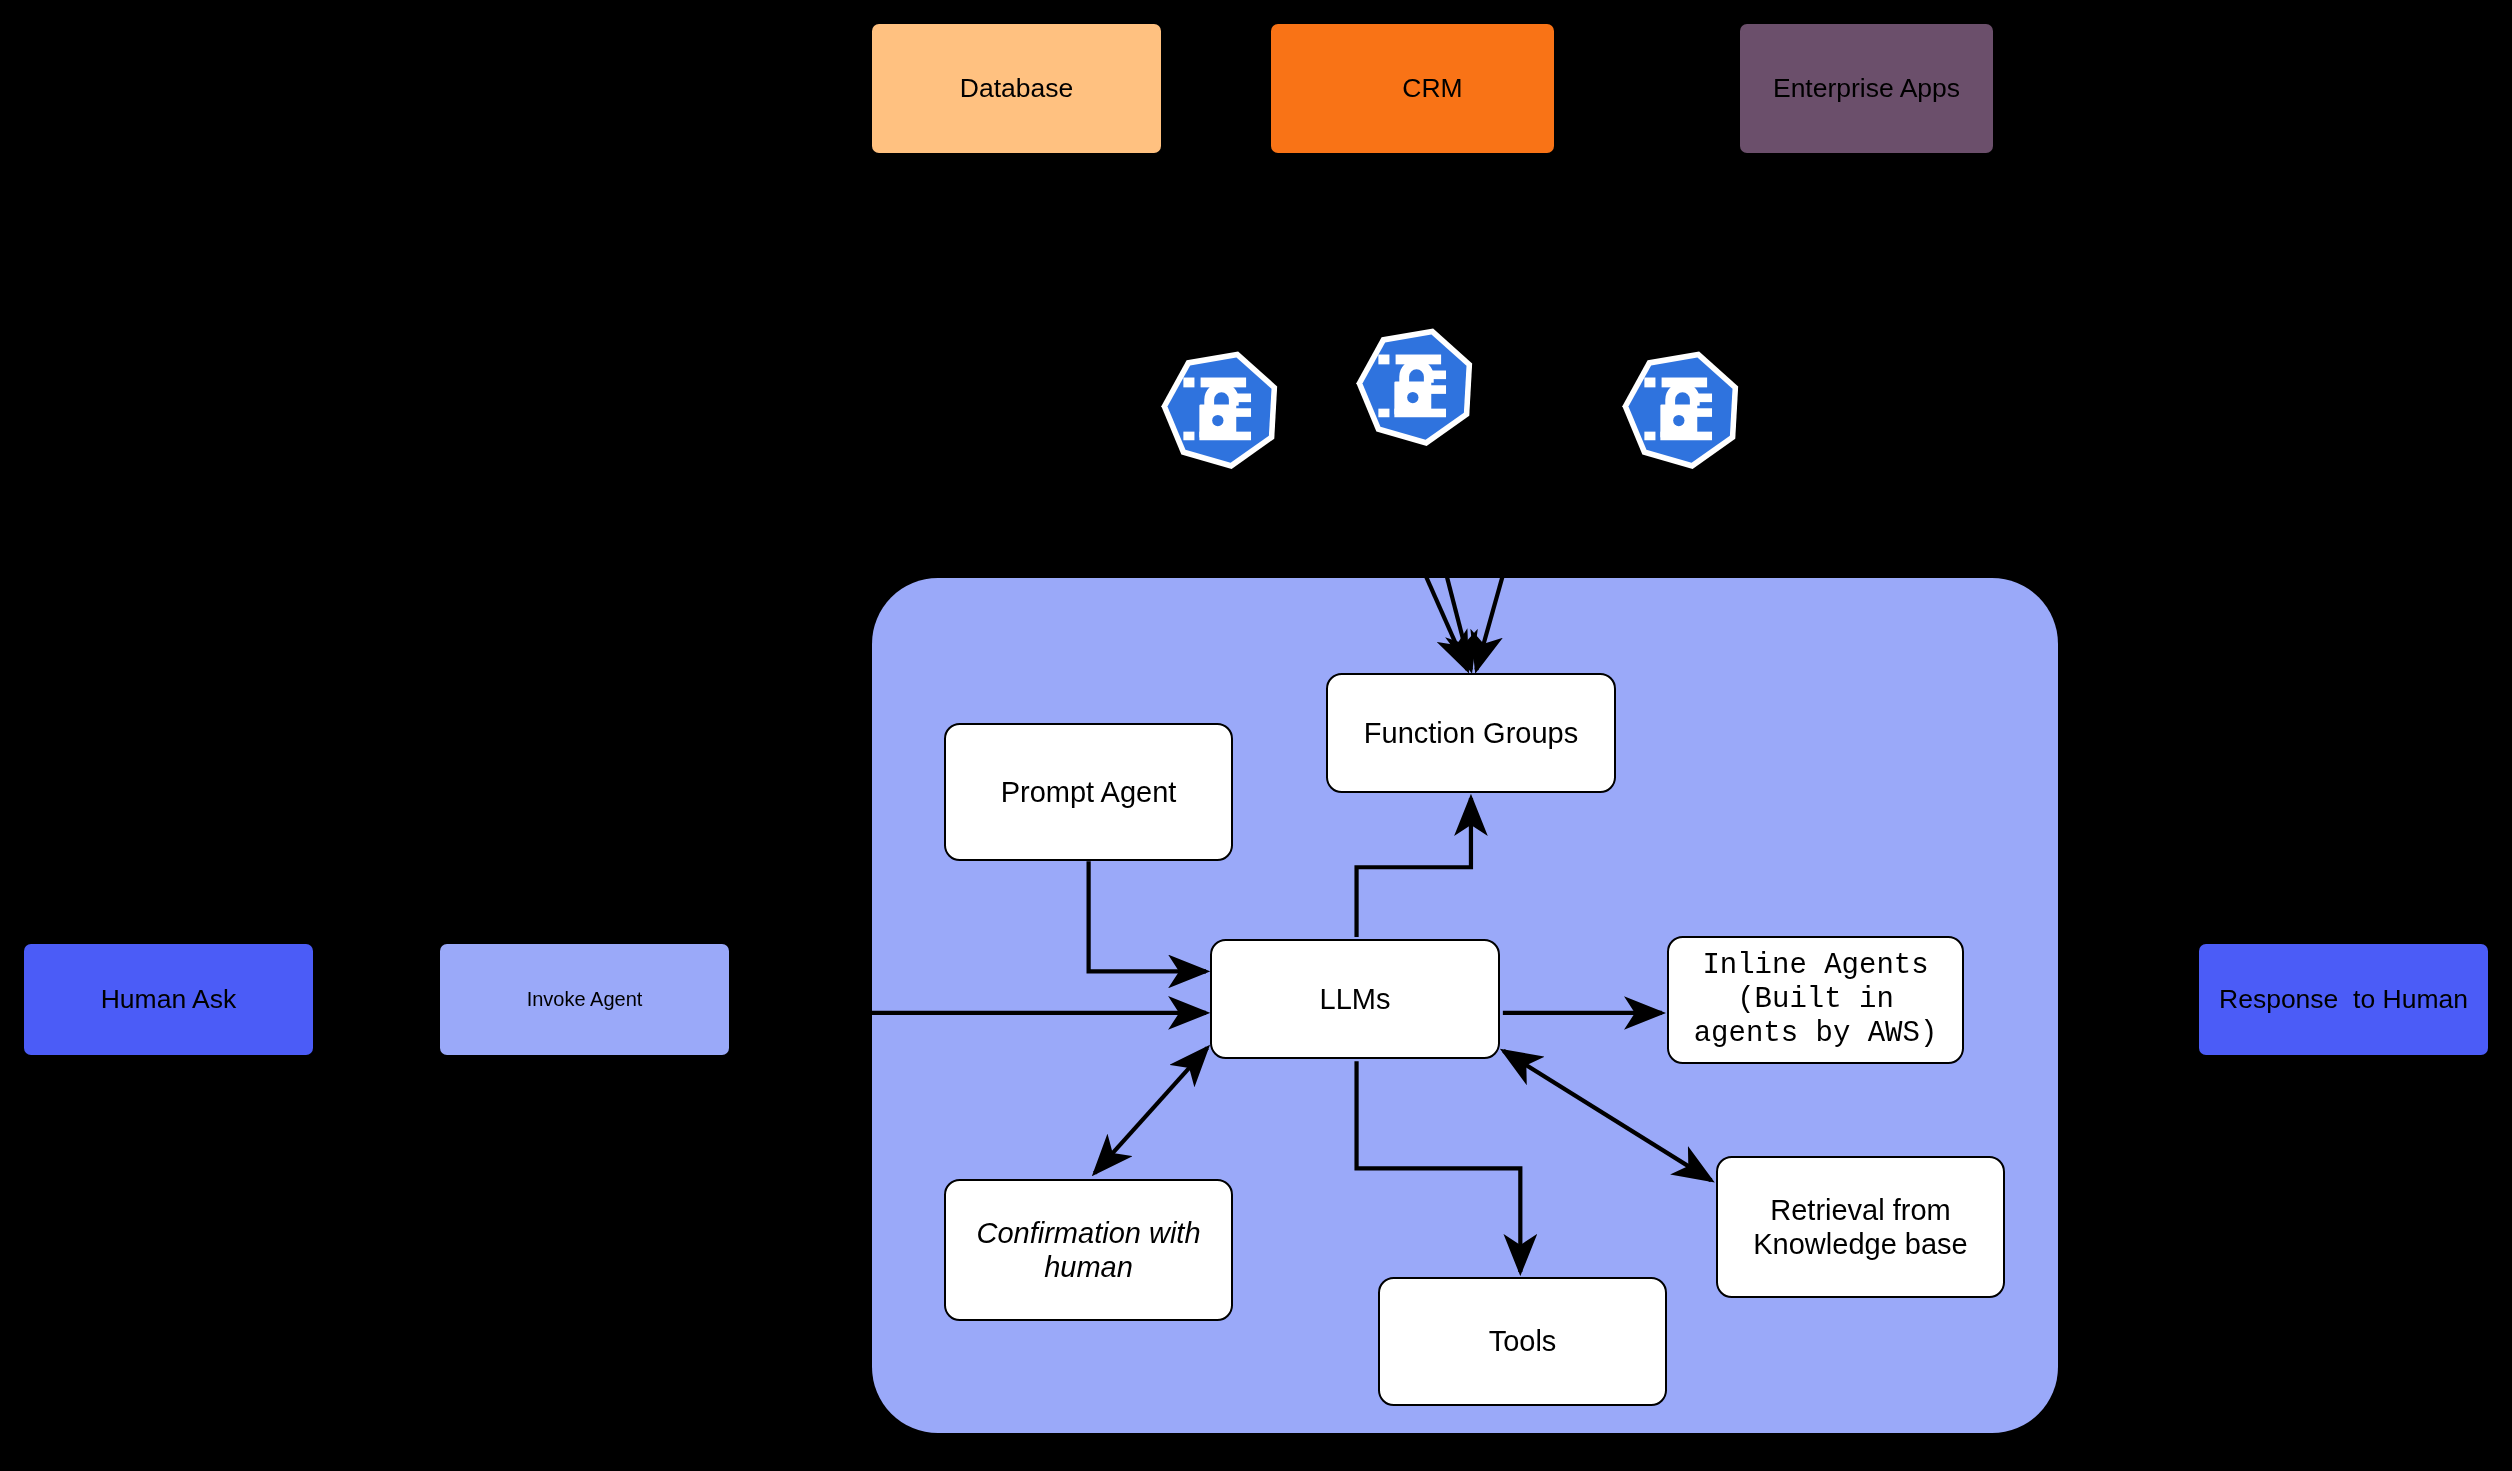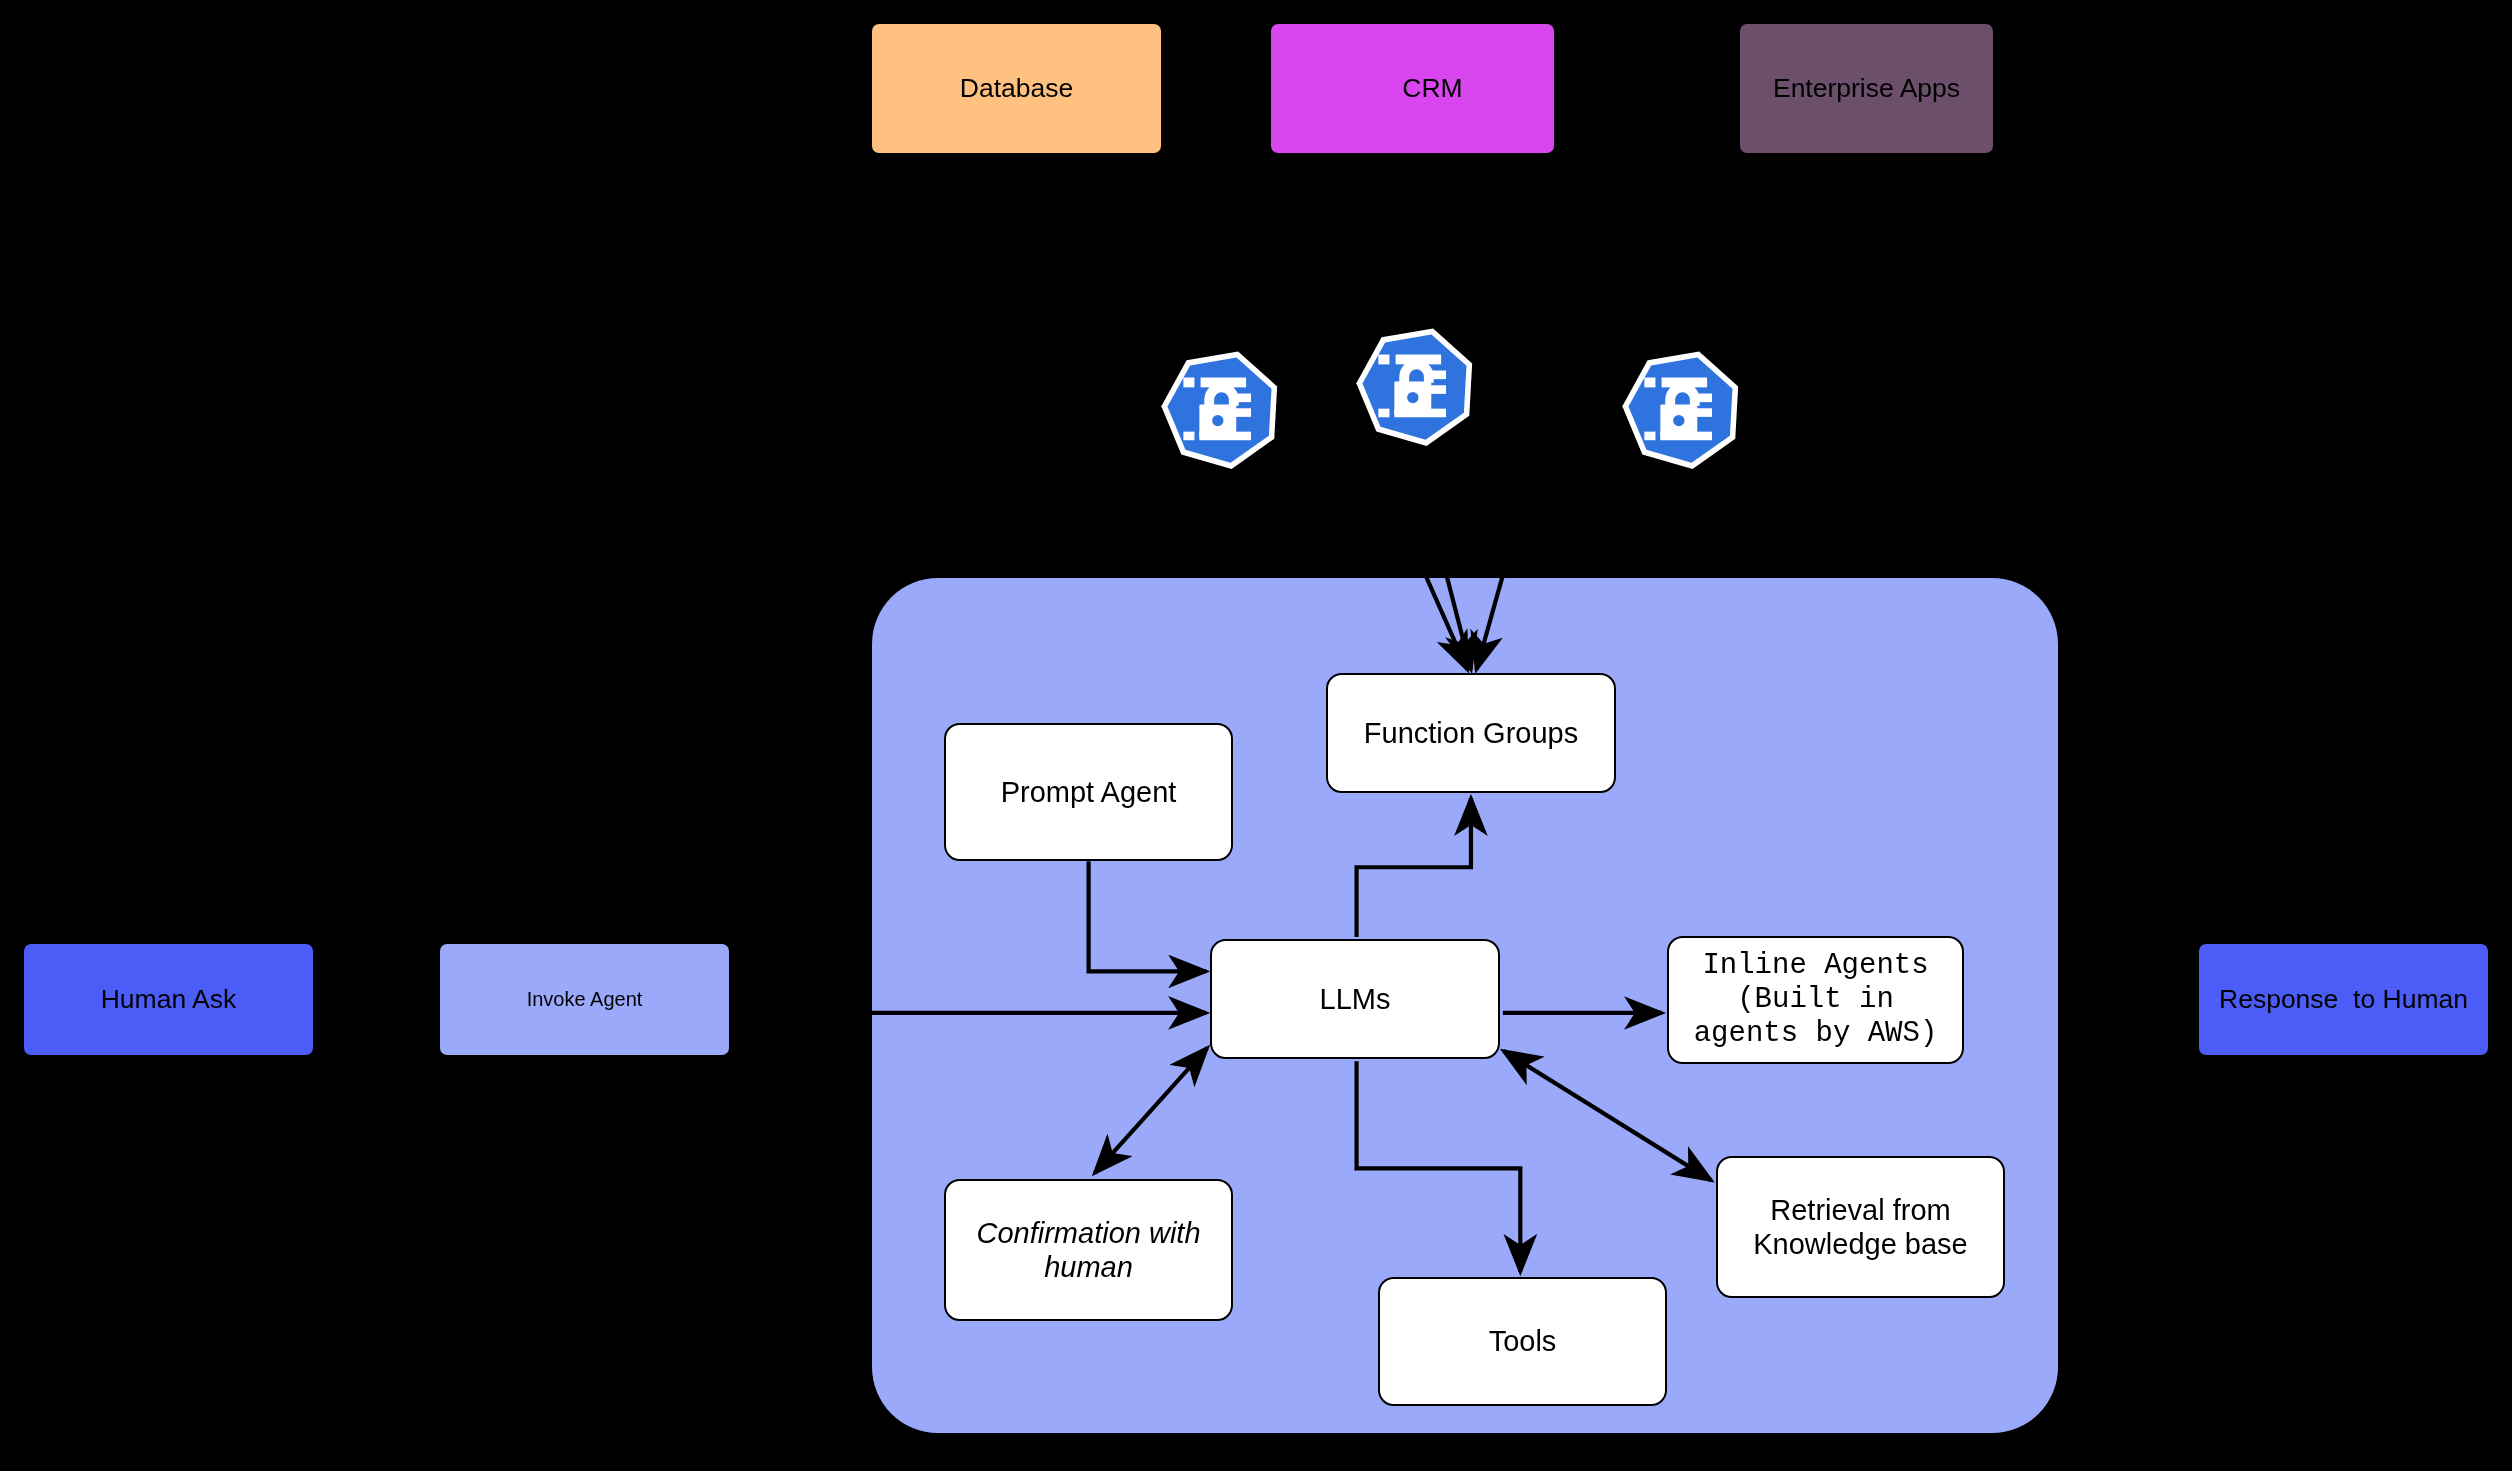--- a/index.html
+++ b/index.html
@@ -77,21 +77,21 @@
 
       <path d="M2497,1745 L2842,1960" marker-end="url(#ah)" marker-start="url(#ah-start)"></path>
 
       <path d="M2253,1762 L2253,1940 L2525,1940 L2525,2112" marker-end="url(#ah)"></path>
     </g>
   </svg>
 
   <div class="node src" style="left: 872px; top: 24px; width: 289px; height: 129px; background: rgb(255, 193, 128); font-size: 26.5px;">
     <span>Database</span>
   </div>
-  <div class="node src" style="left: 1271px; top: 24px; width: 283px; height: 129px; background: #d946ef; font-size: 26.5px; padding-left: 40px;">
+  <div class="node src" style="left: 1271px; top: 24px; width: 283px; height: 129px; background: #f97316; font-size: 26.5px; padding-left: 40px;">
     <span>CRM</span>
   </div>
   <div class="node src" style="left: 1740px; top: 24px; width: 253px; height: 129px; background: rgb(107, 79, 107); font-size: 26.5px;">
     <span>Enterprise Apps</span>
   </div>
 
   <div class="k8s-icon" id="icon0" style="left: 1160px; top: 348px; width: 123px; height: 123px;"><svg viewBox="0 0 100 100" width="123" height="123">
         <polygon points="63.54,2.91 95.26,31.23 92.90,73.68 58.23,98.30 17.37,86.55 1.08,47.28 21.63,10.05" fill="#ffffff"></polygon>
         <polygon points="62.16,7.71 90.64,33.14 88.52,71.26 57.39,93.37 20.70,82.82 6.07,47.55 24.52,14.13" fill="#2f73de"></polygon>
         <g fill="#ffffff">

